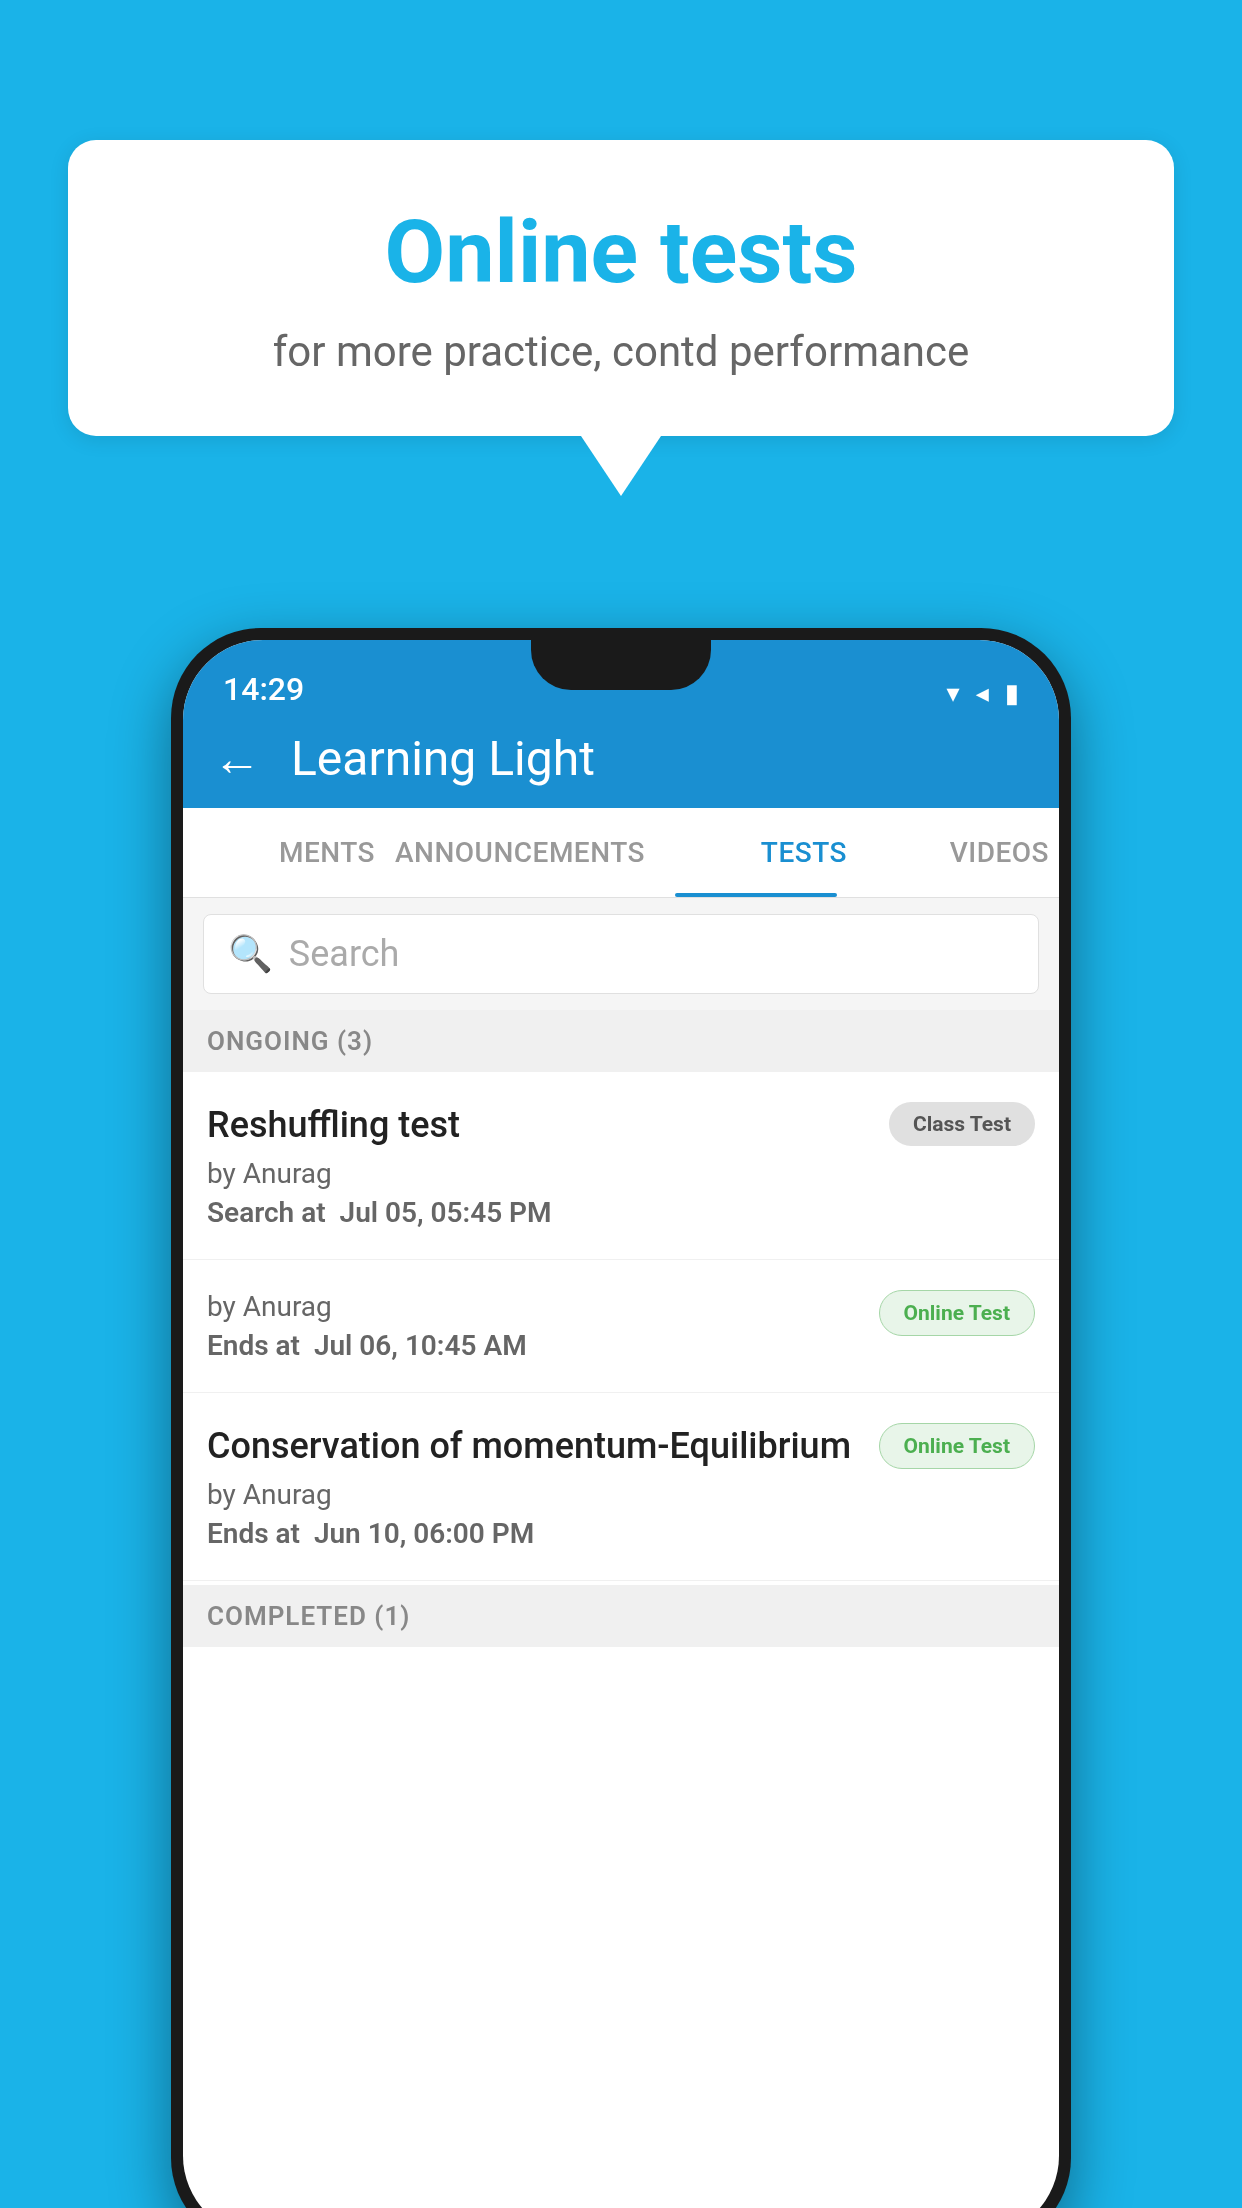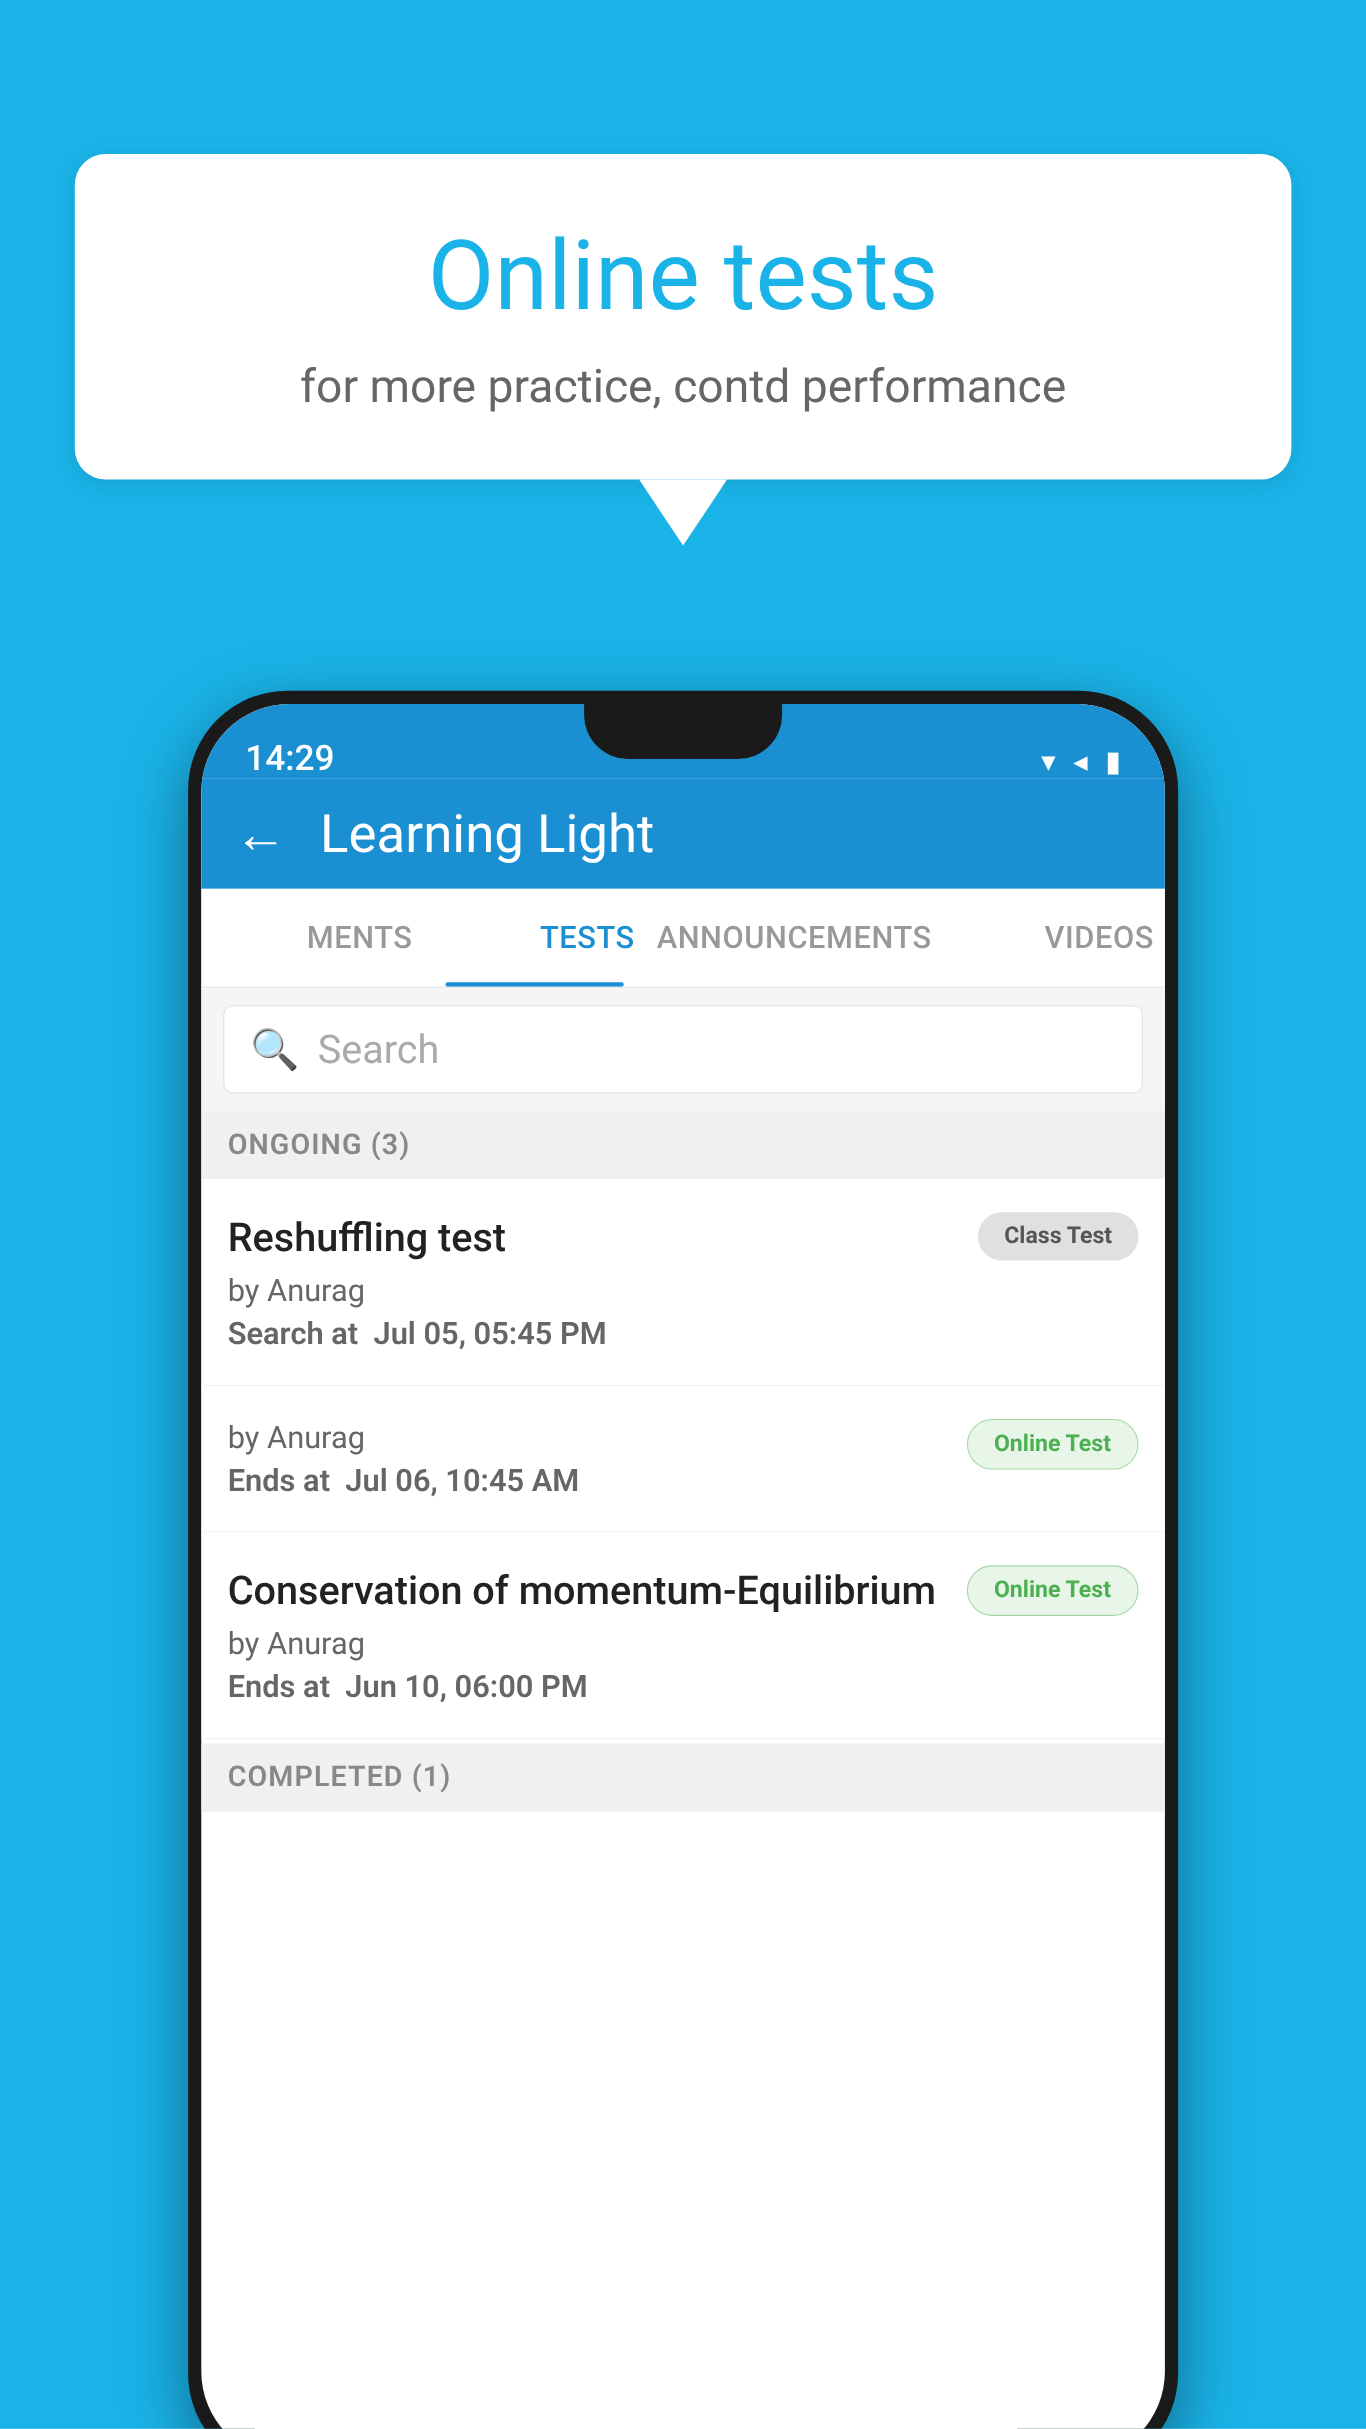--- a/index.html
+++ b/index.html
@@ -29,21 +29,21 @@
       border-radius: 28px;
       padding: 60px 80px;
       text-align: center;
       width: 100%;
       box-shadow: 0 4px 20px rgba(0,0,0,0.1);
     }
 
     .speech-bubble-title {
       font-size: 88px;
       color: #1ab3e8;
-      font-weight: 400;
+      font-weight: 700;
       margin-bottom: 24px;
       text-align: center;
     }
 
     .speech-bubble-subtitle {
       font-size: 42px;
       color: #666;
       font-weight: 400;
     }
 
@@ -308,25 +308,25 @@
 
     <div class="app-bar">
       <span class="back-arrow">←</span>
       <span class="app-bar-title">Learning Light</span>
     </div>
 
     <div class="tabs-container">
       <div class="tab">
         <span>MENTS</span>
       </div>
+      <div class="tab">
+        <span>ANNOUNCEMENTS</span>
+      </div>
       <div class="tab active">
         <span>TESTS</span>
-      </div>
-      <div class="tab">
-        <span>ANNOUNCEMENTS</span>
       </div>
       <div class="tab">
         <span>VIDEOS</span>
       </div>
     </div>
 
     <div class="search-container">
       <div class="search-input-wrapper">
         <span class="search-icon-wrapper">🔍</span>
         <span class="search-placeholder">Search</span>

